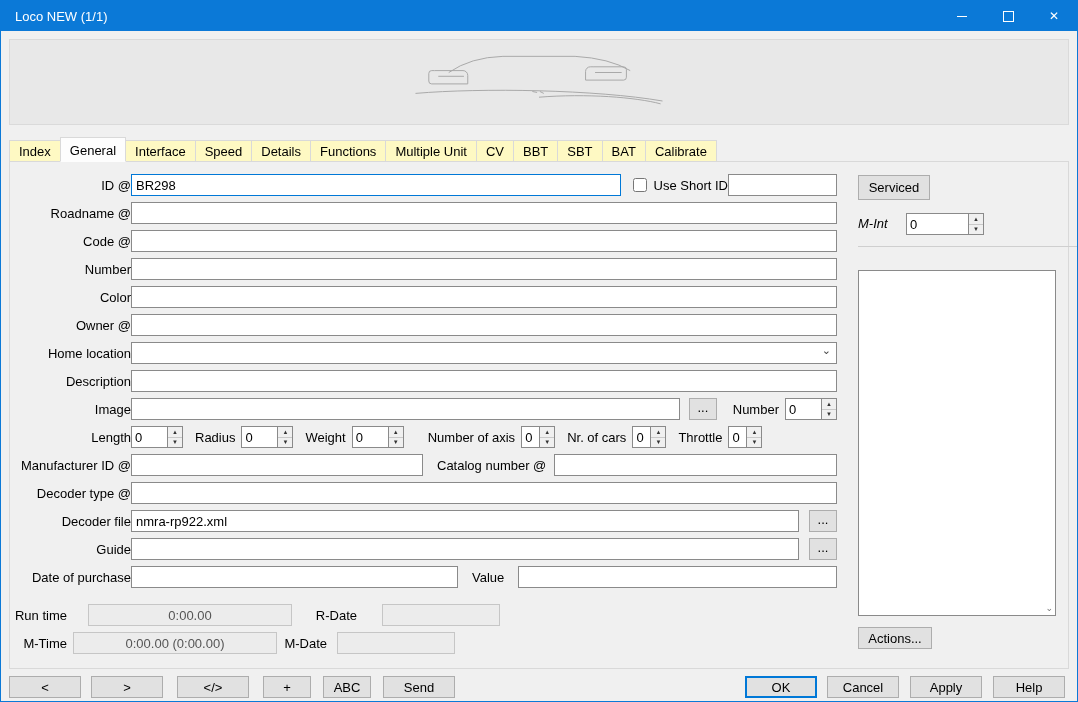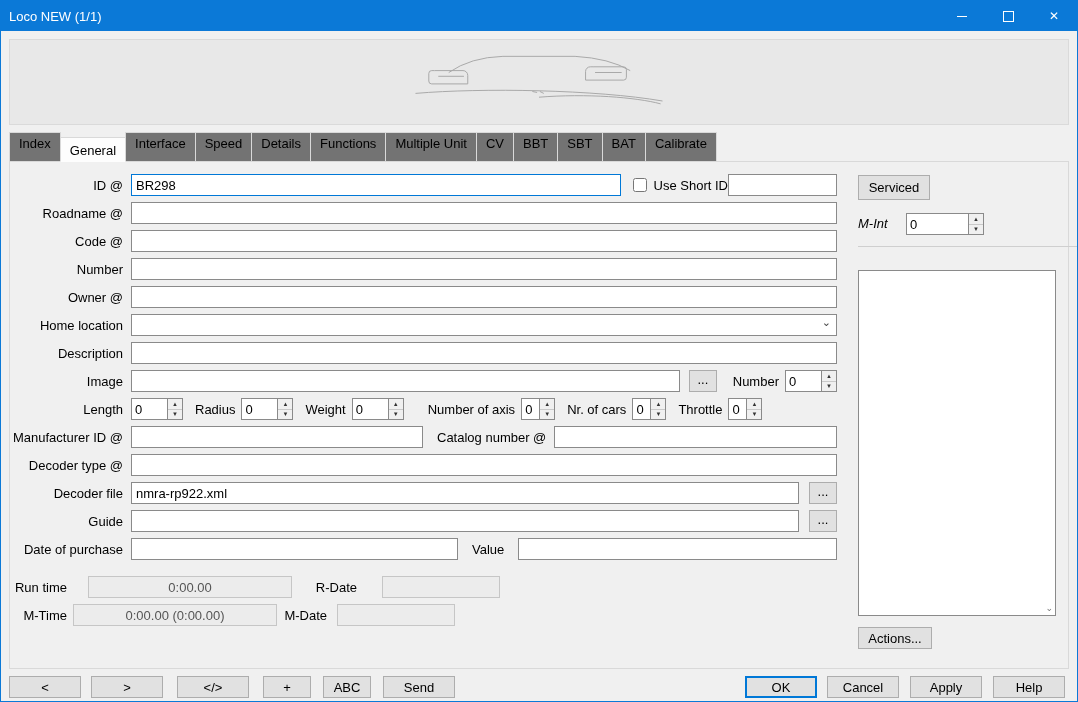--- a/index.html
+++ b/index.html
@@ -1,38 +1,38 @@
 <!DOCTYPE html>
 <html><head>
 <meta charset="utf-8">
 <style>
   html,body{margin:0;padding:0;background:#fff;}
   .win{width:1078px;height:702px;box-sizing:border-box;border:1px solid #0b79d7;background:#f0f0f0;
        font-family:"Liberation Sans",sans-serif;font-size:13px;color:#000;position:relative;overflow:hidden;}
   
   .titlebar{height:30px;background:#0b79d7;color:#fff;display:flex;align-items:center;}
-  .title{padding-left:8px;font-size:13px;}
+  .title{padding-left:14px;font-size:13px;}
   .tbtns{margin-left:auto;display:flex;height:30px;}
   .tbtn{width:46px;height:30px;display:flex;align-items:center;justify-content:center;cursor:default;}
   .ic-min{width:10px;height:1px;background:#fff;display:inline-block;}
   .ic-max{width:9px;height:9px;border:1px solid #fff;display:inline-block;}
   .ic-close{font-size:12px;line-height:1;}
   
   .hdr{margin:8px 8px 0 8px;height:86px;background:#e8e8e8;border:1px solid #dadada;box-sizing:border-box;
        display:flex;align-items:center;justify-content:center;}
   
   .tabs{display:flex;align-items:flex-end;margin:12px 8px -1px 8px;position:relative;z-index:2;height:25px;}
-  .tab{background:#737373;border:1px solid #d9d9d9;padding:3px 9px;height:30px;box-sizing:border-box;
+  .tab{background:#fef9c3;border:1px solid #d9d9d9;padding:3px 9px;height:22px;box-sizing:border-box;
        margin-right:-1px;white-space:nowrap;cursor:default;}
   .tab.active{background:#fdfdfd;height:25px;padding-top:5px;border-bottom:1px solid #fdfdfd;z-index:3;position:relative;}
   
   .pane{margin:0 8px;border:1px solid #d9d9d9;background:#f0f0f0;height:508px;box-sizing:border-box;position:relative;}
   .form{position:absolute;left:0;top:12px;width:827px;}
   .row{display:flex;align-items:center;height:22px;margin-bottom:6px;}
-  .lbl{width:121px;text-align:right;padding-right:8px;box-sizing:border-box;flex:none;white-space:nowrap;}
+  .lbl{width:121px;text-align:right;box-sizing:border-box;flex:none;white-space:nowrap;}
   .txt{height:22px;border:1px solid #8a8a8a;background:#fff;padding:0 4px;font:inherit;box-sizing:border-box;}
   .txt.focus{border-color:#0078d7;}
   .grow{flex:1;}
   .chk{margin-left:12px;width:14px;height:14px;}
   .chklbl{margin-left:4px;white-space:nowrap;}
   .pushr{margin-left:auto;}
   .combo{position:relative;display:flex;}
   .combo .txt{width:100%;}
   .chev{position:absolute;right:6px;top:2px;font-size:11px;color:#444;}
   .sbtn{width:28px;height:22px;background:#e1e1e1;border:1px solid #adadad;font:inherit;box-sizing:border-box;
@@ -142,20 +142,24 @@
       <div class="row">
         <label class="lbl">Code @</label>
         <input class="txt grow" value="" style="">
       </div>
 
       <div class="row">
         <label class="lbl">Number</label>
         <input class="txt grow" value="" style="">
       </div>
 
+      <div class="row">
+        <label class="lbl">Color</label>
+        <input class="txt grow" value="" style="">
+      </div>
 
       <div class="row">
         <label class="lbl">Owner @</label>
         <input class="txt grow" value="" style="">
       </div>
 
       <div class="row">
         <label class="lbl">Home location</label>
         <div class="combo grow">
           <input class="txt" value="" style="">

